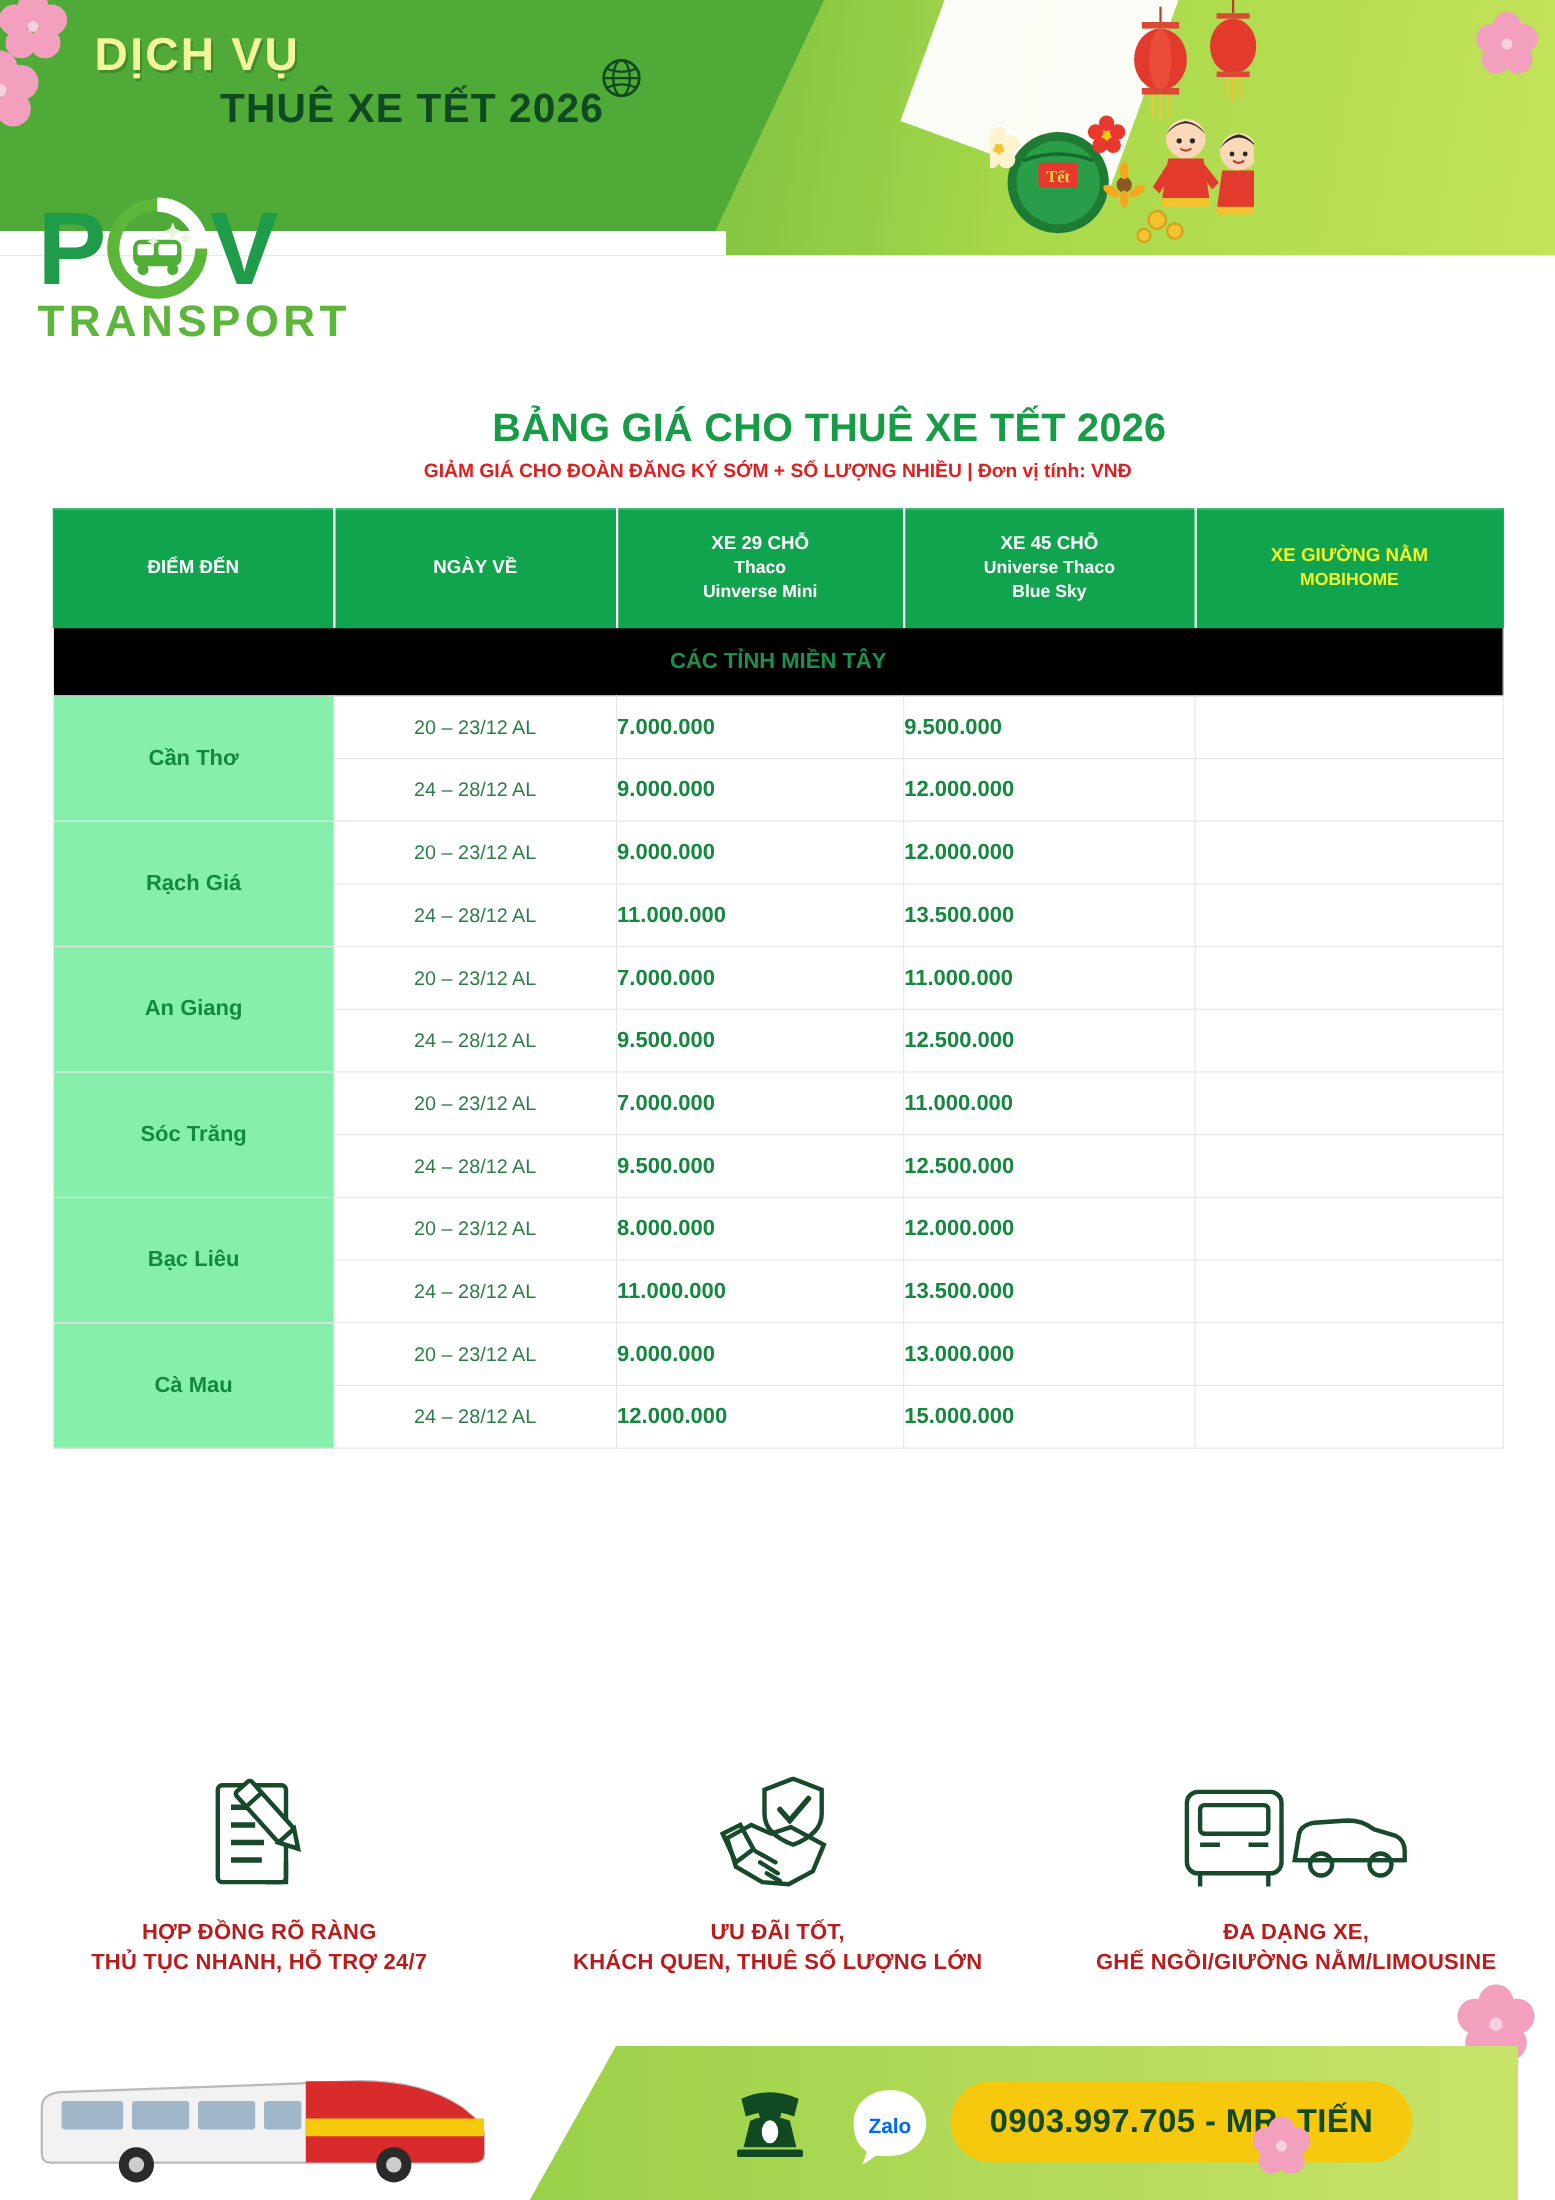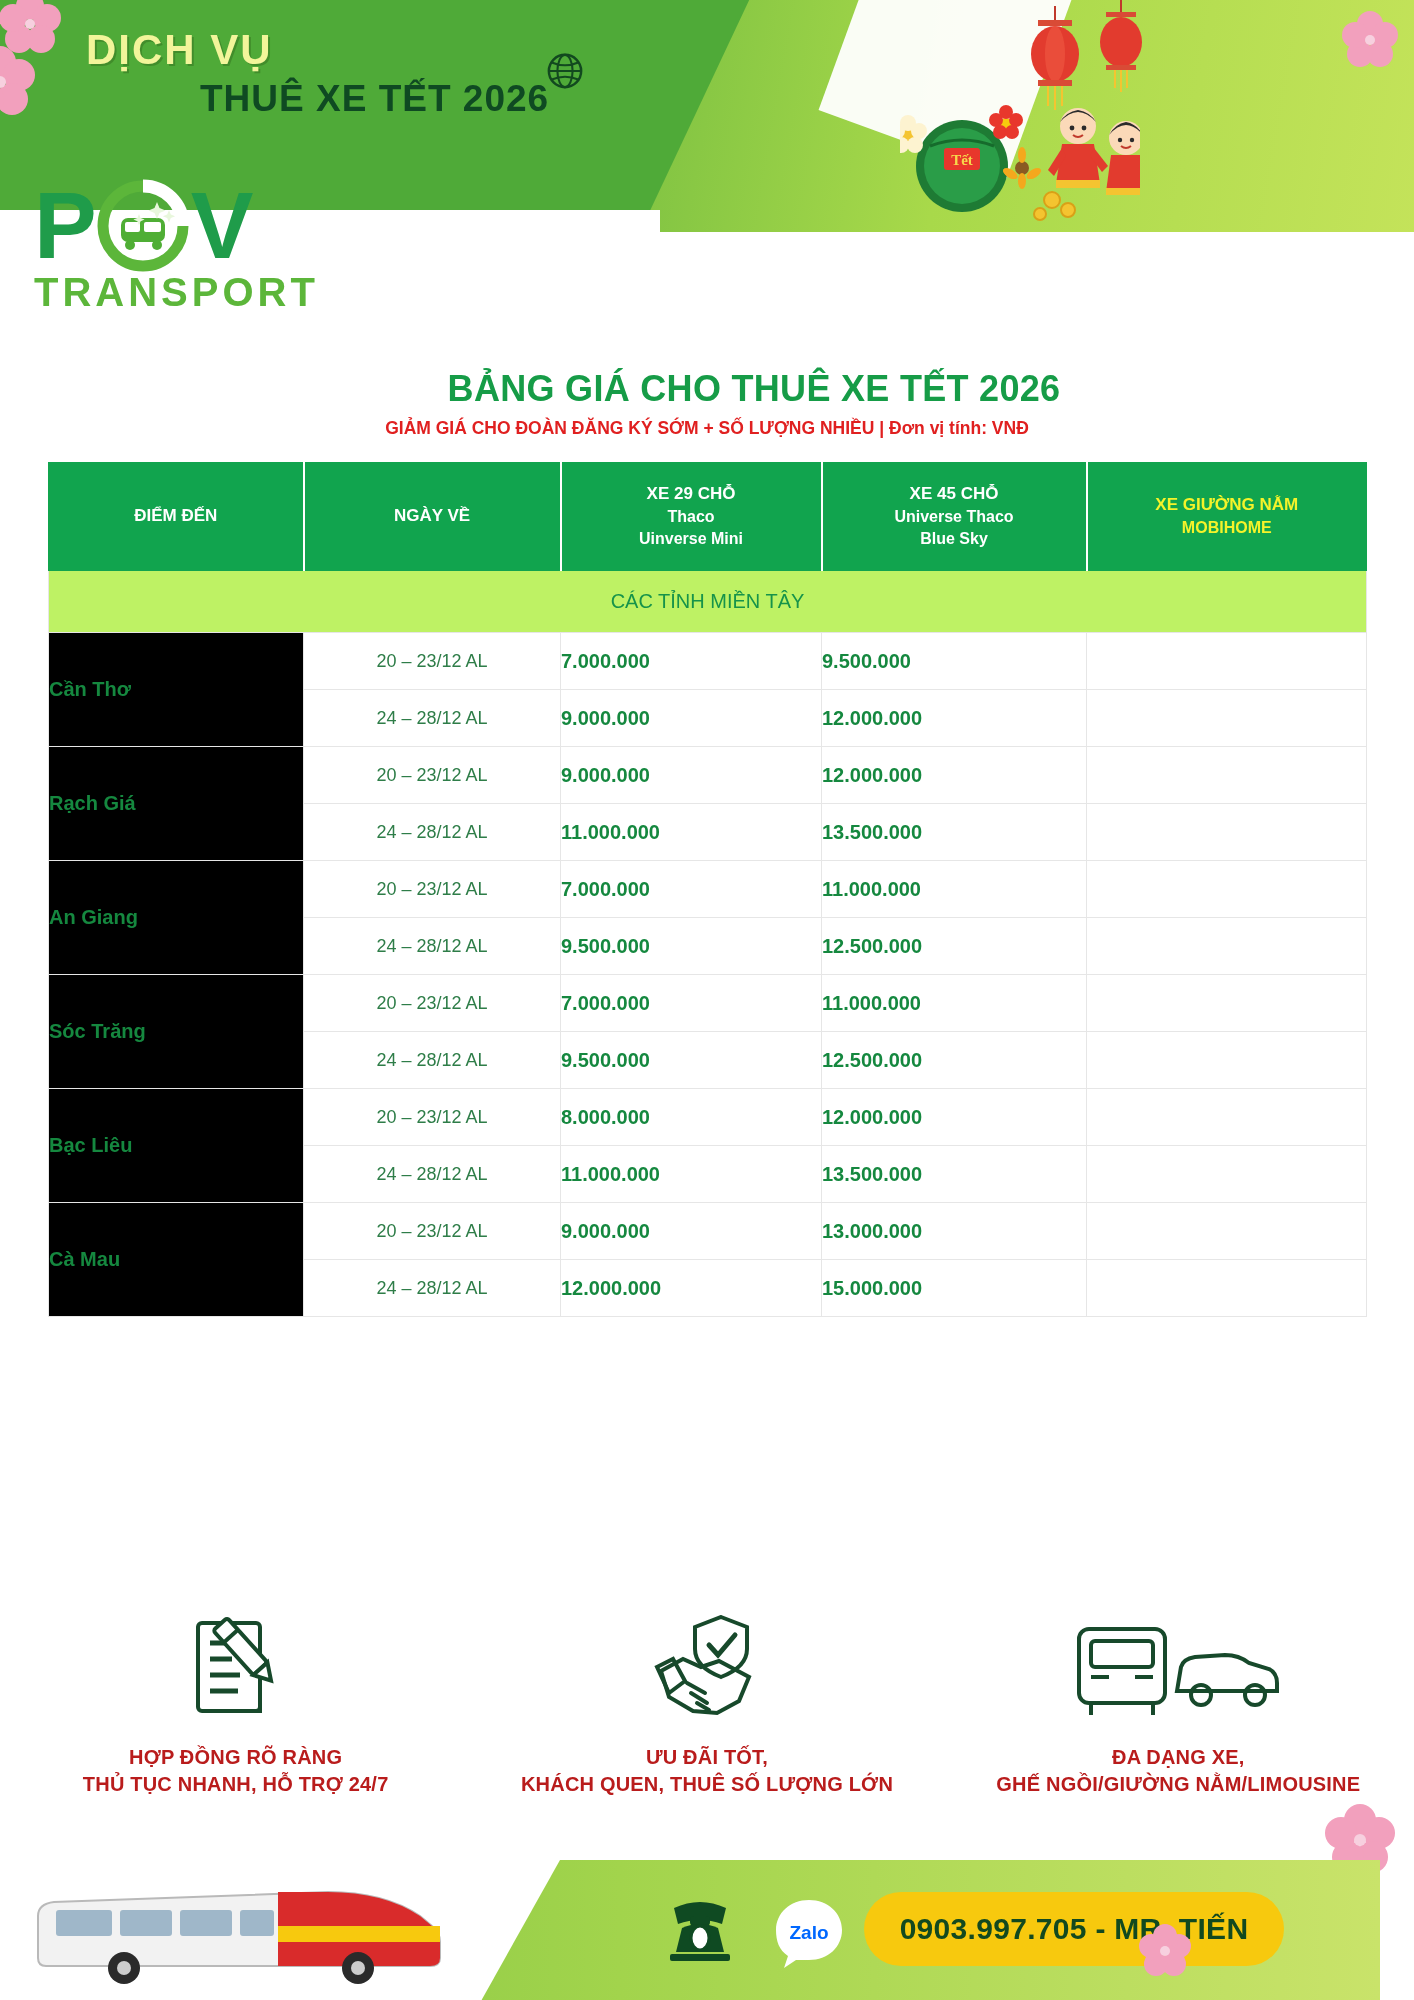--- a/index.html
+++ b/index.html
@@ -167,30 +167,31 @@
     vertical-align: middle;
   }
   .price-table thead th:last-child { border-right: 1px solid #11a44e; }
   .th-mobihome { color: #f5f32a !important; }
   .th-sub { font-weight: 700; font-size: 16px; display: block; }
 
   .region-row td {
     height: 62px;
     text-align: center;
     font-size: 20px;
-    font-weight: 400;
+    font-weight: 700;
     color: #16934a;
-    background: #bef264;
+    background: #000000;
     margin-left: 11px;
   }
   .dest-cell {
+    text-align: center;
     font-size: 20px;
     font-weight: 700;
     color: #15883f;
-    background: #000000;
+    background: #86efac;
     vertical-align: middle;
   }
   .date-cell {
     text-align: center;
     font-size: 18px;
     color: #2e7d48;
     height: 57px;
     background: #ffffff;
   }
   .price-cell {

